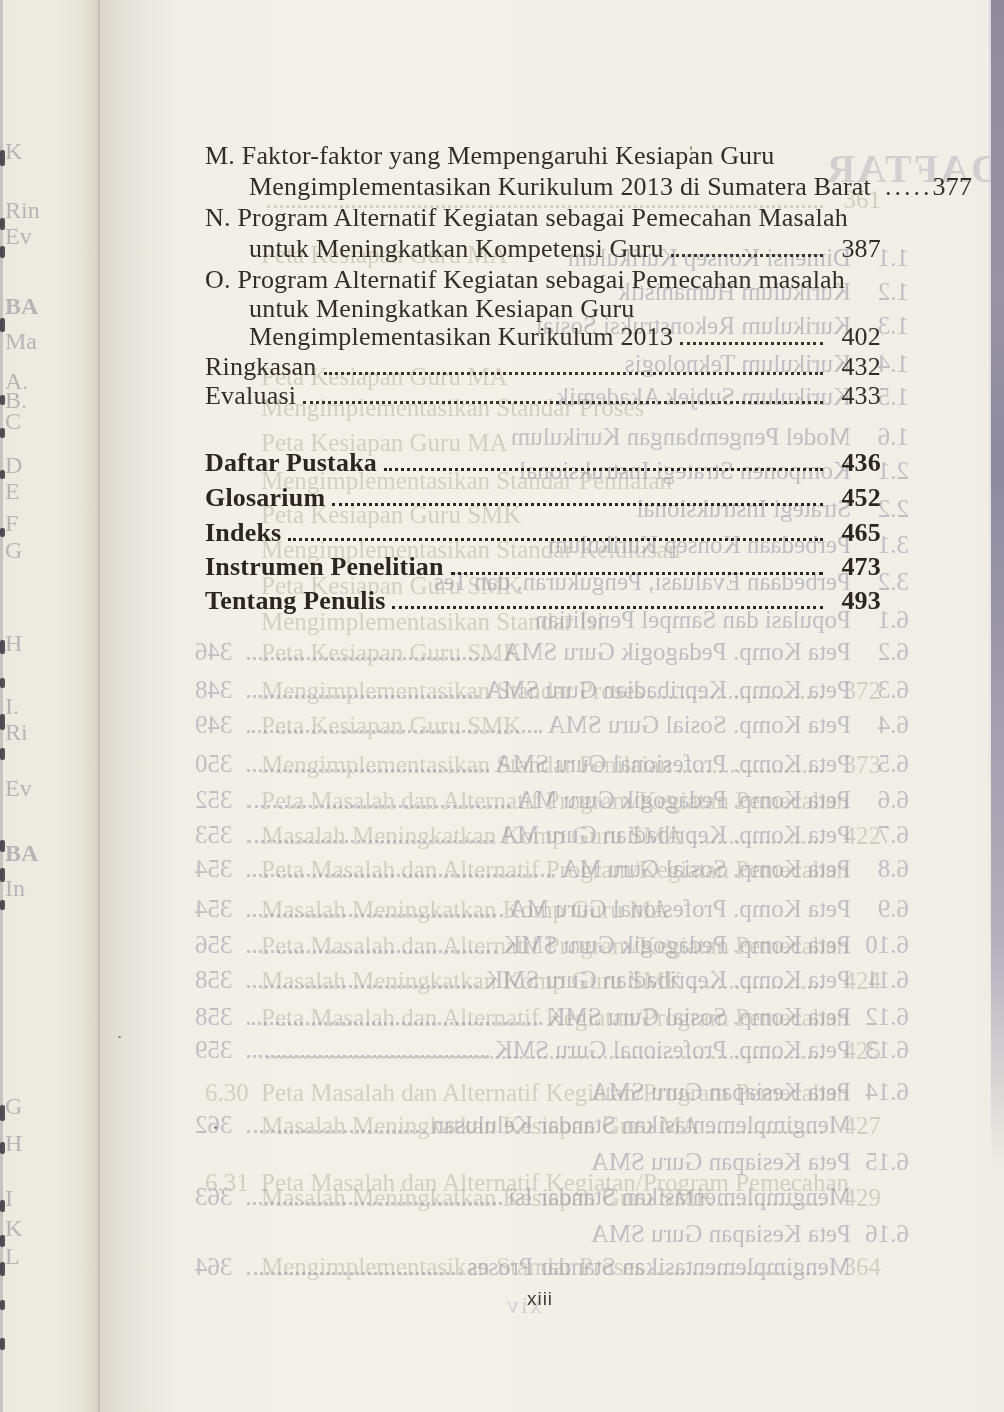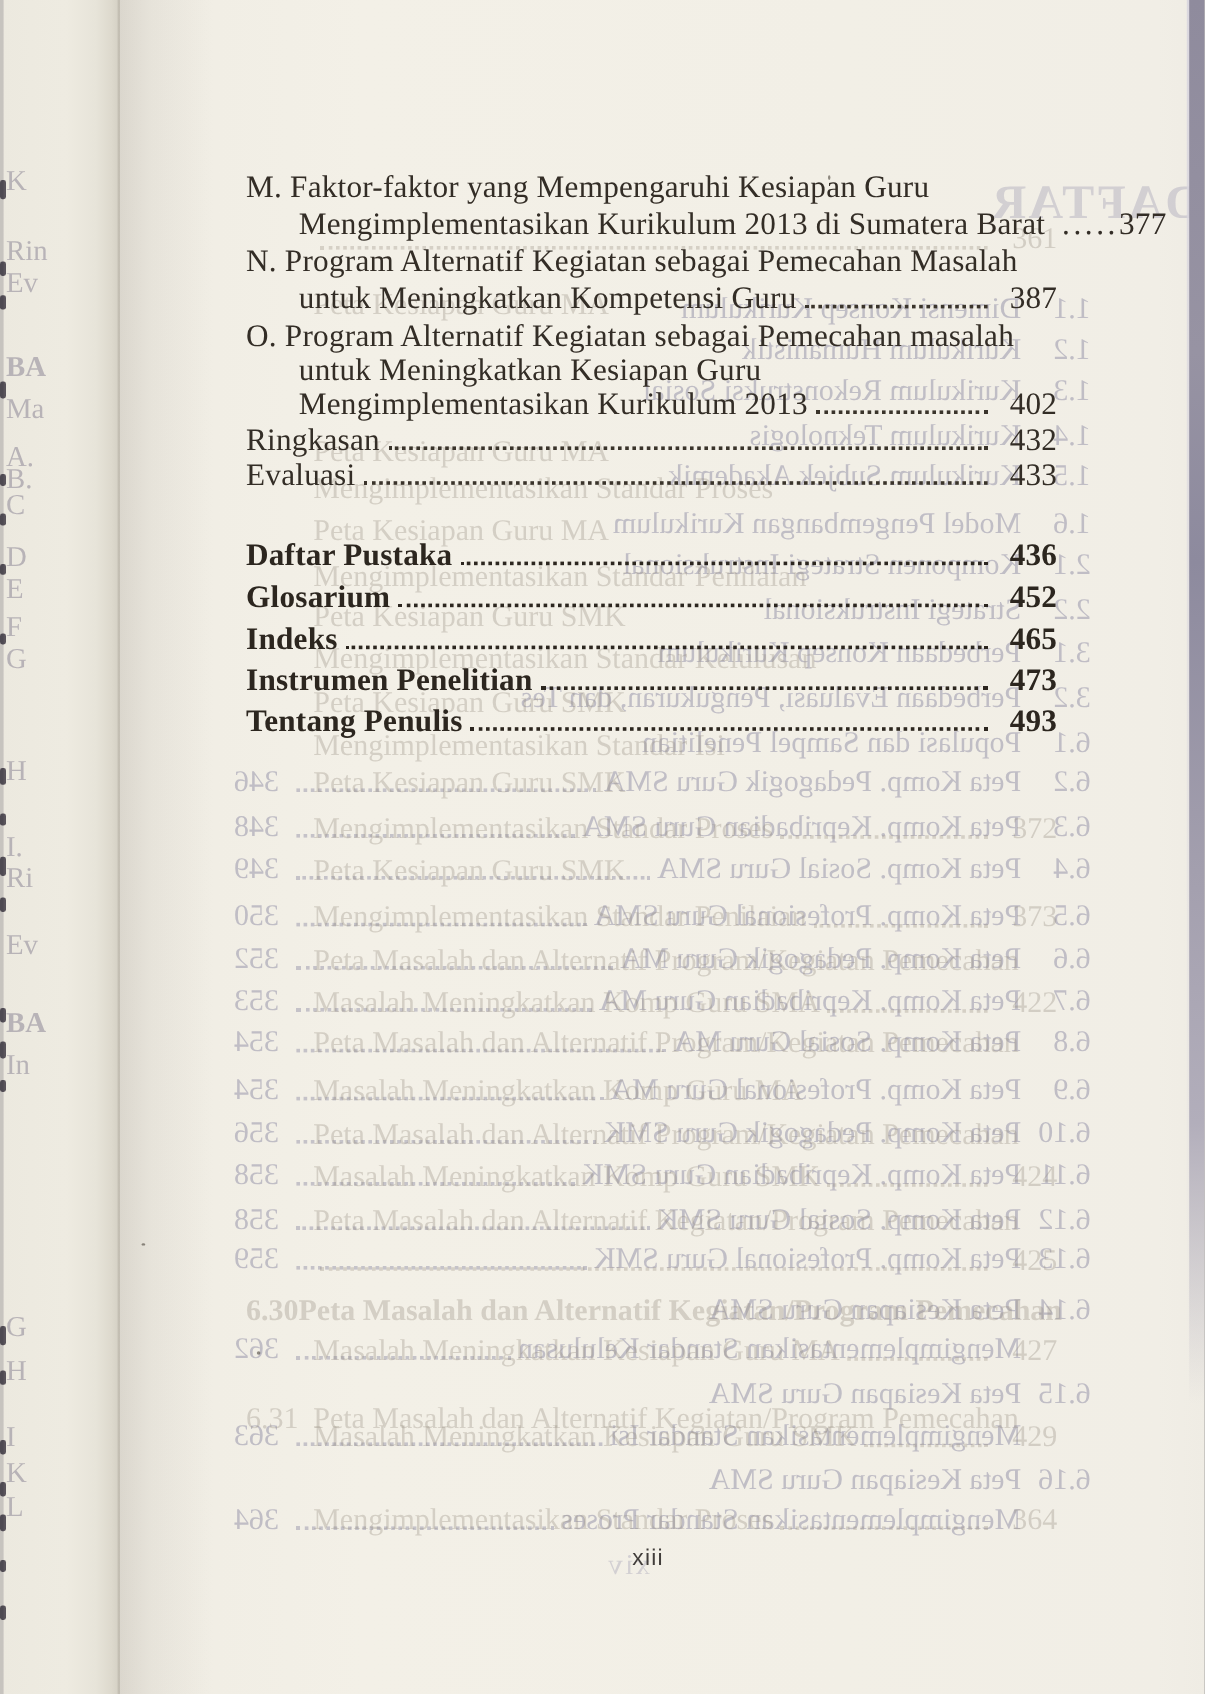--- a/index.html
+++ b/index.html
@@ -354,21 +354,21 @@
       </div>
       <div class="gd-row" style="top: 1003px;">
         <span class="num"></span>
         <span class="txt">Peta Masalah dan Alternatif Kegiatan/Program Pemecahan</span>
       </div>
       <div class="gd-row" style="top: 1036px;">
         <span class="num"></span>
         <span class="leader"></span>
         <span class="pg">425</span>
       </div>
-      <div class="gd-row" style="top: 1078px; font-weight: bold;">
+      <div class="gd-row" style="top: 1078px;">
         <span class="num">6.30</span>
         <span class="txt">Peta Masalah dan Alternatif Kegiatan/Program Pemecahan</span>
       </div>
       <div class="gd-row" style="top: 1111px;">
         <span class="num"></span>
         <span class="txt">Masalah Meningkatkan Kesiapan Guru MA</span>
         <span class="leader"></span>
         <span class="pg">427</span>
       </div>
       <div class="gd-row" style="top: 1168px;">

